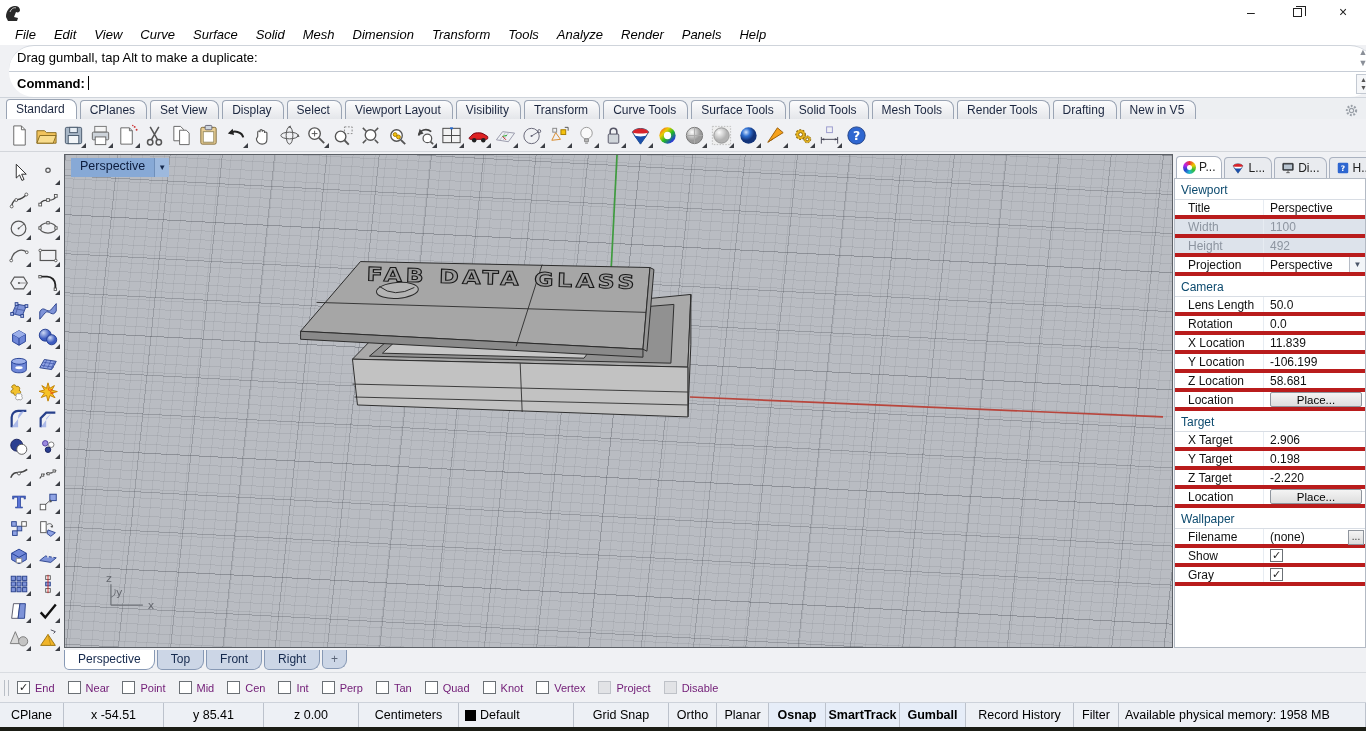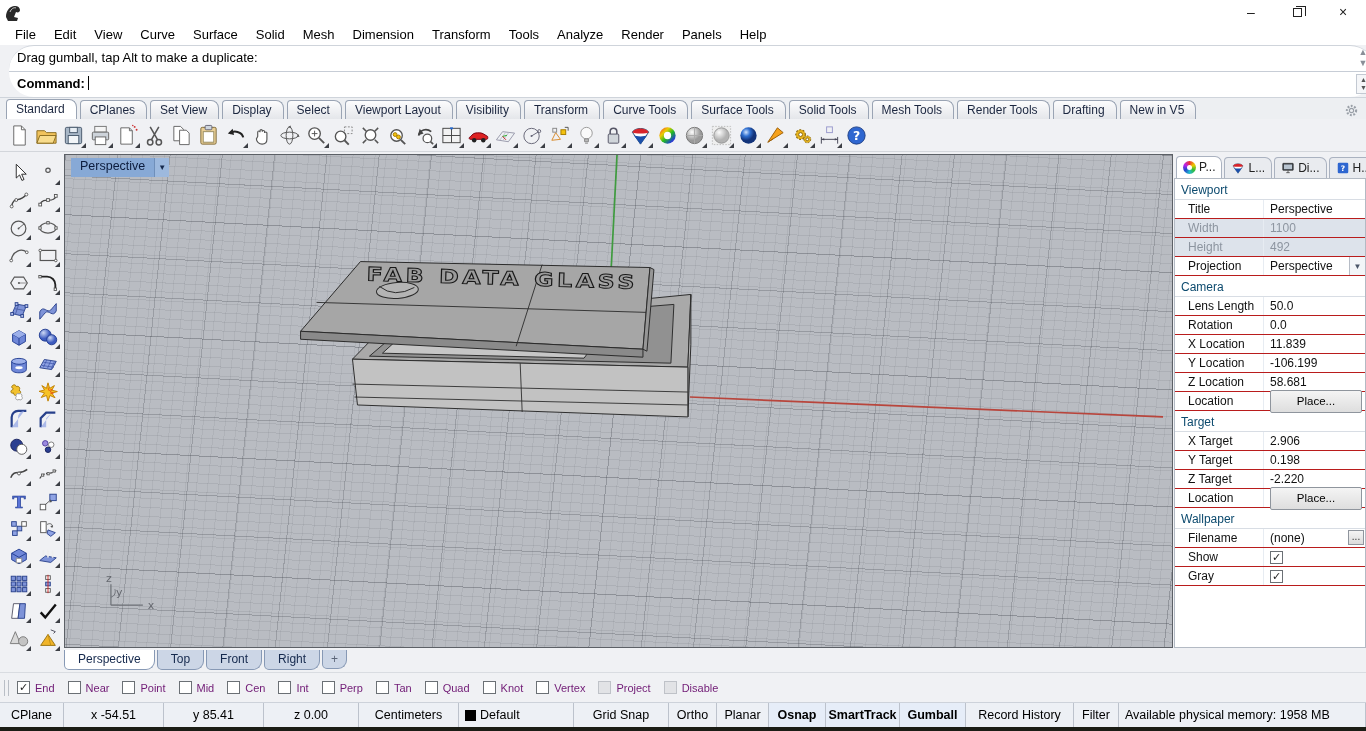--- a/index.html
+++ b/index.html
@@ -7,21 +7,21 @@
   #app{position:relative;width:1366px;height:731px;background:#f0f1f4;overflow:hidden;}
 
   
   .titlebar{position:absolute;left:0;top:0;width:1366px;height:24px;background:#fff;display:flex;align-items:center;padding-left:4px;}
   .appicon{width:18px;height:18px;margin-right:6px;display:inline-flex;}
   .wtitle{font-size:13px;color:#000;}
   .wbtns{margin-left:auto;display:flex;height:100%;}
   .wbtn{width:46px;height:100%;display:flex;align-items:center;justify-content:center;font-size:14px;color:#222;}
   .wbtn .maxbox{width:9px;height:9px;border:1px solid #222;position:relative;}
   .wbtn .maxbox:before{content:"";position:absolute;left:2px;top:-3px;width:9px;height:9px;border:1px solid #222;border-left:none;border-bottom:none;}
-  .menubar{position:absolute;left:0;top:24px;width:1366px;height:21px;background:#fff;display:flex;align-items:center;padding-left:6px;}
+  .menubar{position:absolute;left:0;top:24px;width:1366px;height:21px;background:#fff;display:flex;align-items:center;padding-left:6px;font-style:italic;}
   .menuitem{padding:1px 9px;color:#000;cursor:default;}
 
   
   .cmdwrap{position:absolute;left:9px;top:45px;width:1366px;height:52px;background:#fff;border-top:1px solid #cfd4db;border-radius:25px;}
   .cmdhist{height:26px;border-bottom:1px solid #c7cdd6;padding:4px 8px 0 8px;position:relative;color:#000;}
   .cmdline{height:26px;padding:4px 8px 0 8px;position:relative;color:#000;}
   .cmdline b{font-weight:bold;}
   .caret{display:inline-block;width:1px;height:14px;background:#000;vertical-align:-2px;margin-left:3px;}
   .histscroll{position:absolute;right:4px;top:1px;width:16px;height:24px;display:flex;flex-direction:column;align-items:center;color:#8a8f98;font-size:9px;line-height:11px;}
   .spinner{position:absolute;right:4px;top:2px;width:15px;height:20px;border:1px solid #c3c9d2;display:flex;flex-direction:column;align-items:center;justify-content:center;font-size:7px;line-height:8px;color:#555;background:#f5f6f8;}
@@ -67,25 +67,25 @@
   .rightpanel{position:absolute;left:1174px;top:0;width:192px;height:520px;}
   .ptabs{display:flex;align-items:flex-end;height:26px;padding-left:2px;}
   .ptab{display:flex;align-items:center;gap:3px;padding:3px 6px;margin-right:2px;border:1px solid #aab2c0;border-bottom:none;border-radius:4px 7px 0 0;background:#e9ebef;font-size:12px;color:#222;}
   .ptab.active{background:#fff;padding-bottom:4px;}
   .ptab svg{width:14px;height:14px;}
   .pwheel{width:13px;height:13px;border-radius:50%;background:conic-gradient(#e33,#ec0,#3b3,#2bc,#24c,#b2e,#e33);position:relative;}
   .pwheel:after{content:"";position:absolute;left:4px;top:4px;width:5px;height:5px;border-radius:50%;background:#fff;}
   .pgear{margin-left:auto;margin-right:4px;width:16px;height:16px;}
   .pcontent{background:#fff;border:1px solid #b3bac4;height:470px;overflow:hidden;font-size:12px;}
   .psec{padding:4px 6px 2px 6px;font-size:12px;color:#0c4a6e;border-bottom:1px solid #d8dde4;}
-  .prow{display:flex;height:19px;align-items:center;border-bottom:1px solid #b91c1c;}
+  .prow{display:flex;height:19px;align-items:center;border-bottom:4px solid #b91c1c;}
   .plab{width:88px;padding-left:13px;color:#111;overflow:hidden;white-space:nowrap;}
   .pval{flex:1;border-left:1px solid #e7ecf2;height:100%;display:flex;align-items:center;padding-left:6px;position:relative;color:#111;}
   .pdis{background:#dde3eb;} .pdis .plab,.pdis .pval{color:#8d95a0;}
-  .pbtn{width:92px;height:23px;font-size:11.5px;background:linear-gradient(#f4f4f4,#dedede);border:1px solid #8f959d;border-radius:2px;font-family:inherit;}
+  .pbtn{width:92px;height:15px;font-size:11.5px;background:linear-gradient(#f4f4f4,#dedede);border:1px solid #8f959d;border-radius:2px;font-family:inherit;}
   .pcheck{width:13px;height:13px;border:1px solid #6b7075;background:#fff;font-size:11px;line-height:11px;text-align:center;color:#222;}
   .pdrop{position:absolute;right:0;top:0;width:16px;height:100%;border-left:1px solid #b6bcc6;background:#f2f5f8;display:flex;align-items:center;justify-content:center;font-size:8px;color:#4a5possible;color:#4a5568;}
   .pbrowse{position:absolute;right:1px;top:1px;width:16px;height:15px;background:linear-gradient(#f4f4f4,#dcdcdc);border:1px solid #8f959d;font-size:10px;line-height:12px;text-align:center;color:#333;}
 
   
   .osnapbar{position:absolute;left:0;top:672px;width:1366px;height:30px;background:#f0f1f4;display:flex;align-items:center;padding-left:4px;border-top:1px solid #d9dce1;}
   .grip{width:5px;height:16px;border-left:1px solid #b9bec6;border-right:1px solid #b9bec6;margin-right:8px;}
   .snapitem{display:flex;align-items:center;margin-right:13px;}
   .snapbox{width:13px;height:13px;border:1px solid #6b7075;background:#fff;margin-right:5px;font-size:11px;line-height:11px;text-align:center;color:#222;}
   .snapbox.dis{background:#e2e3e6;border-color:#bfc2c8;}

